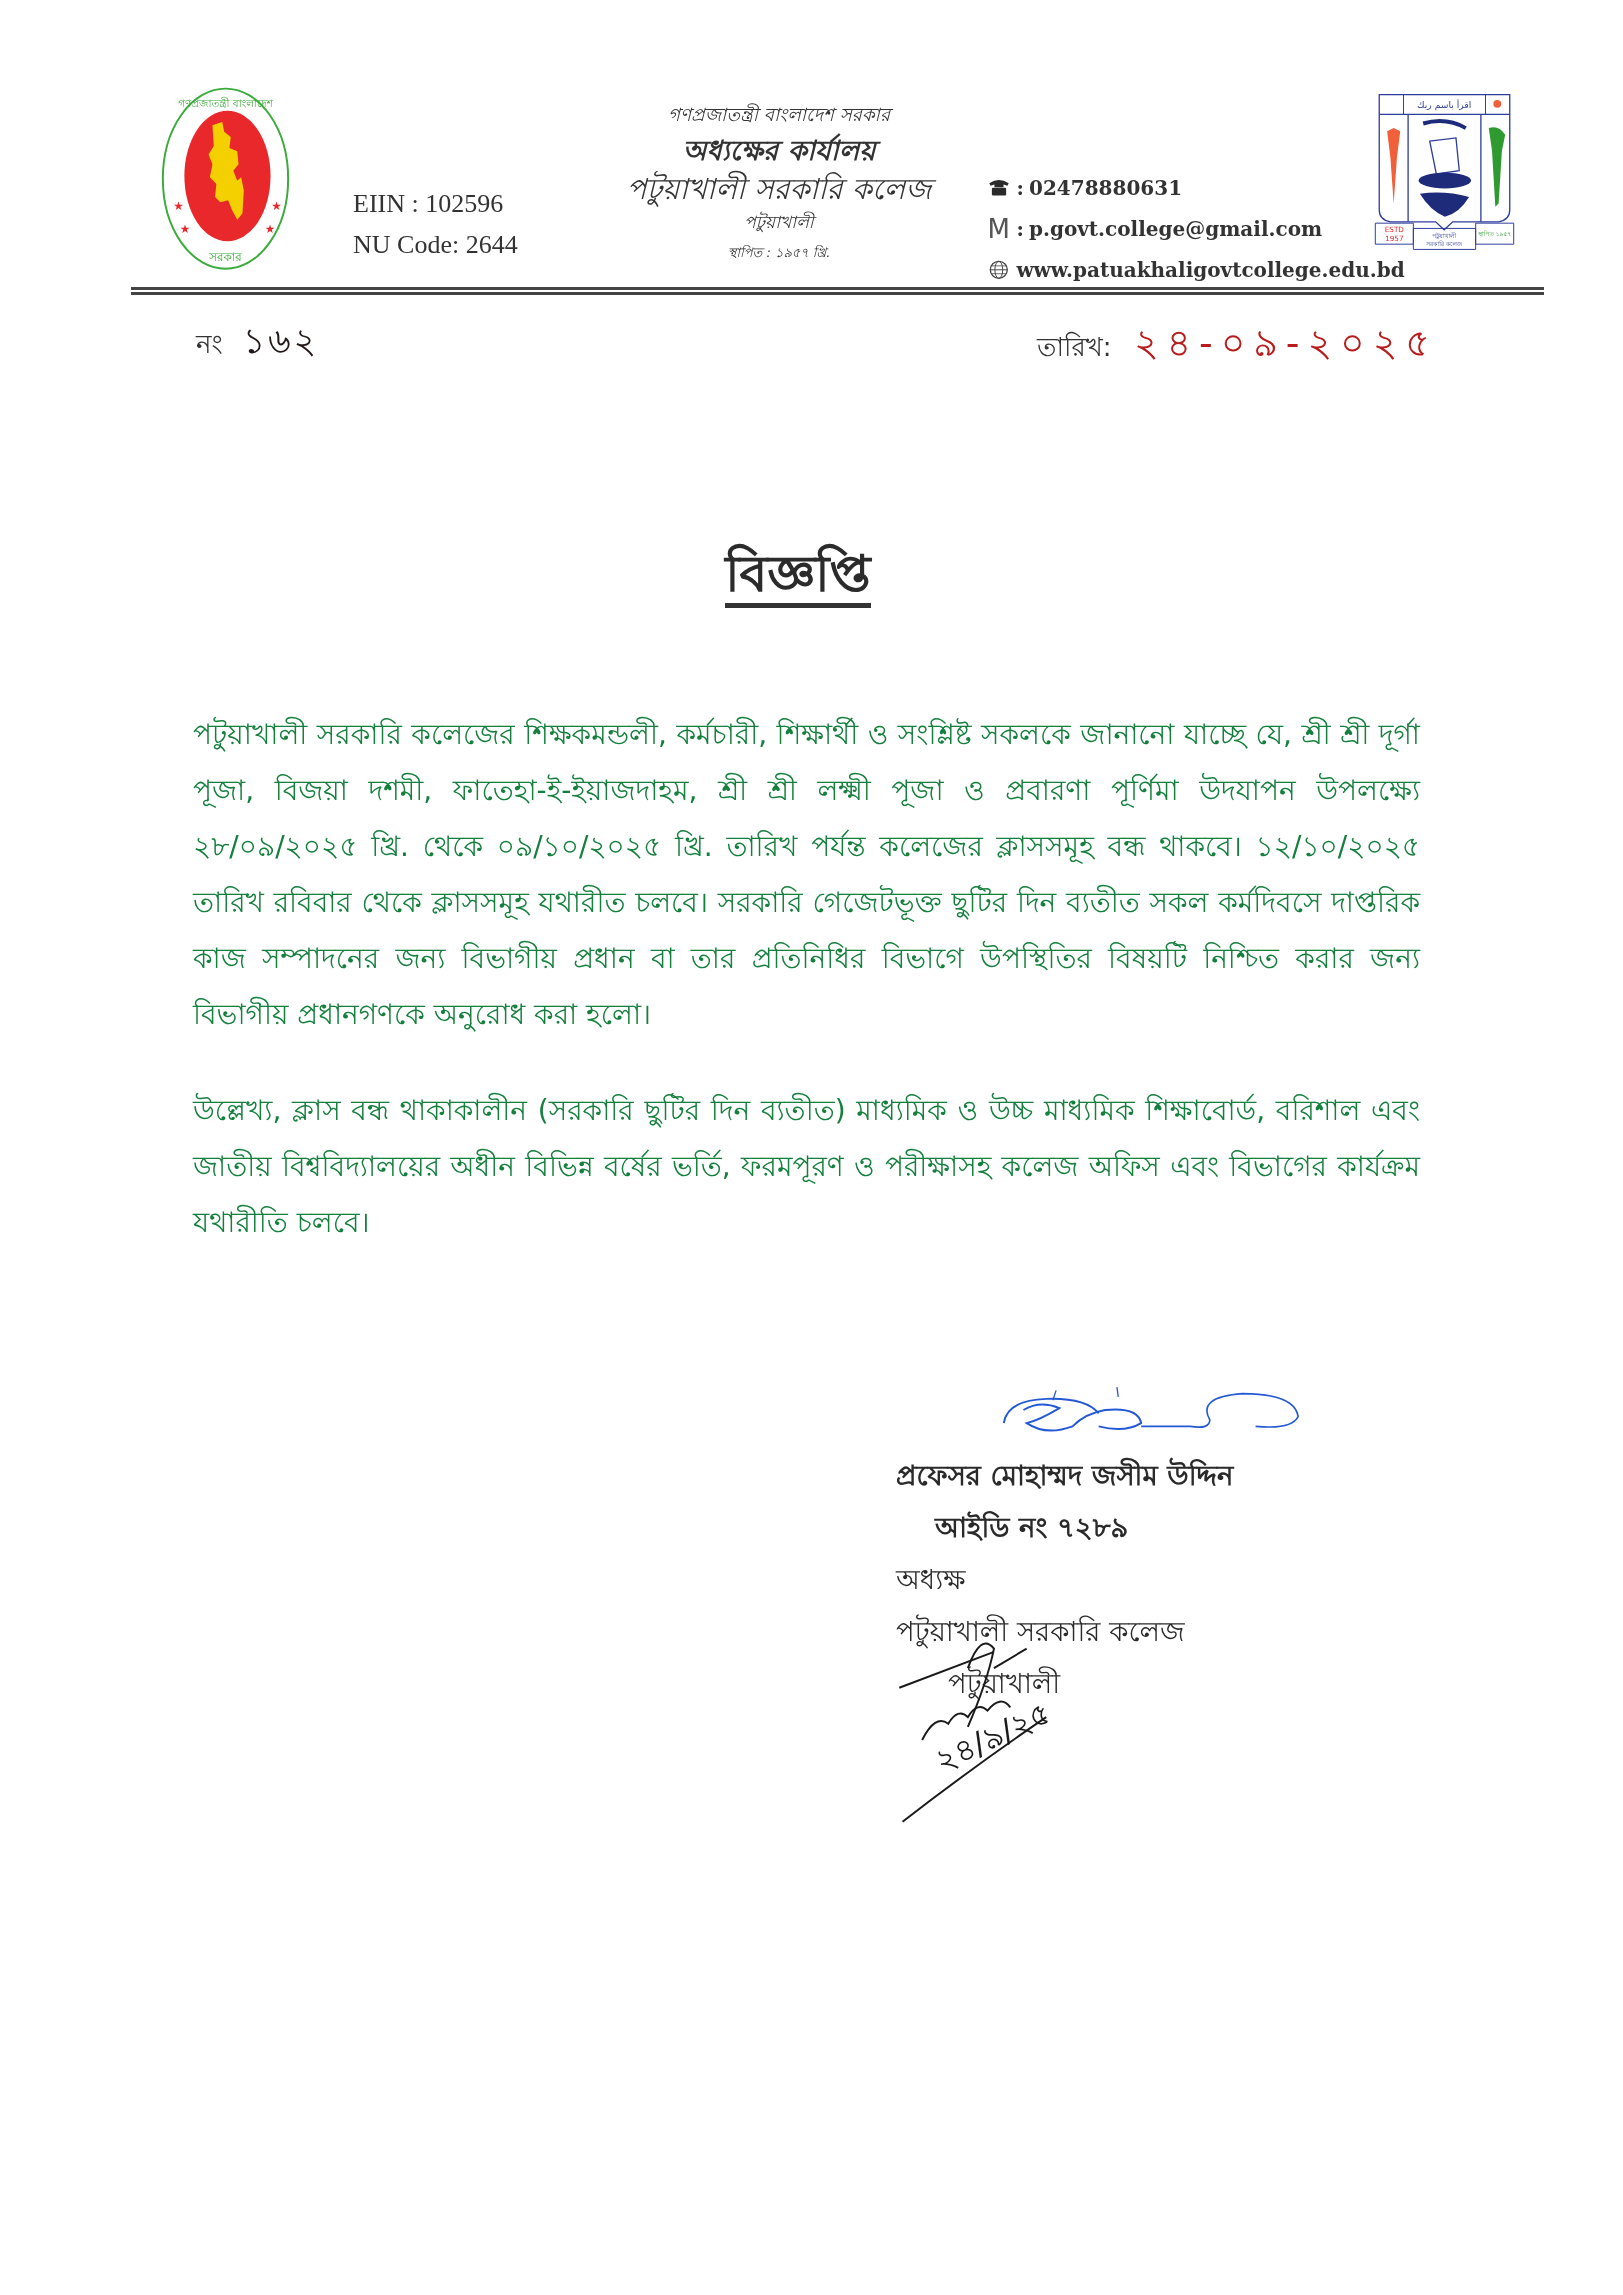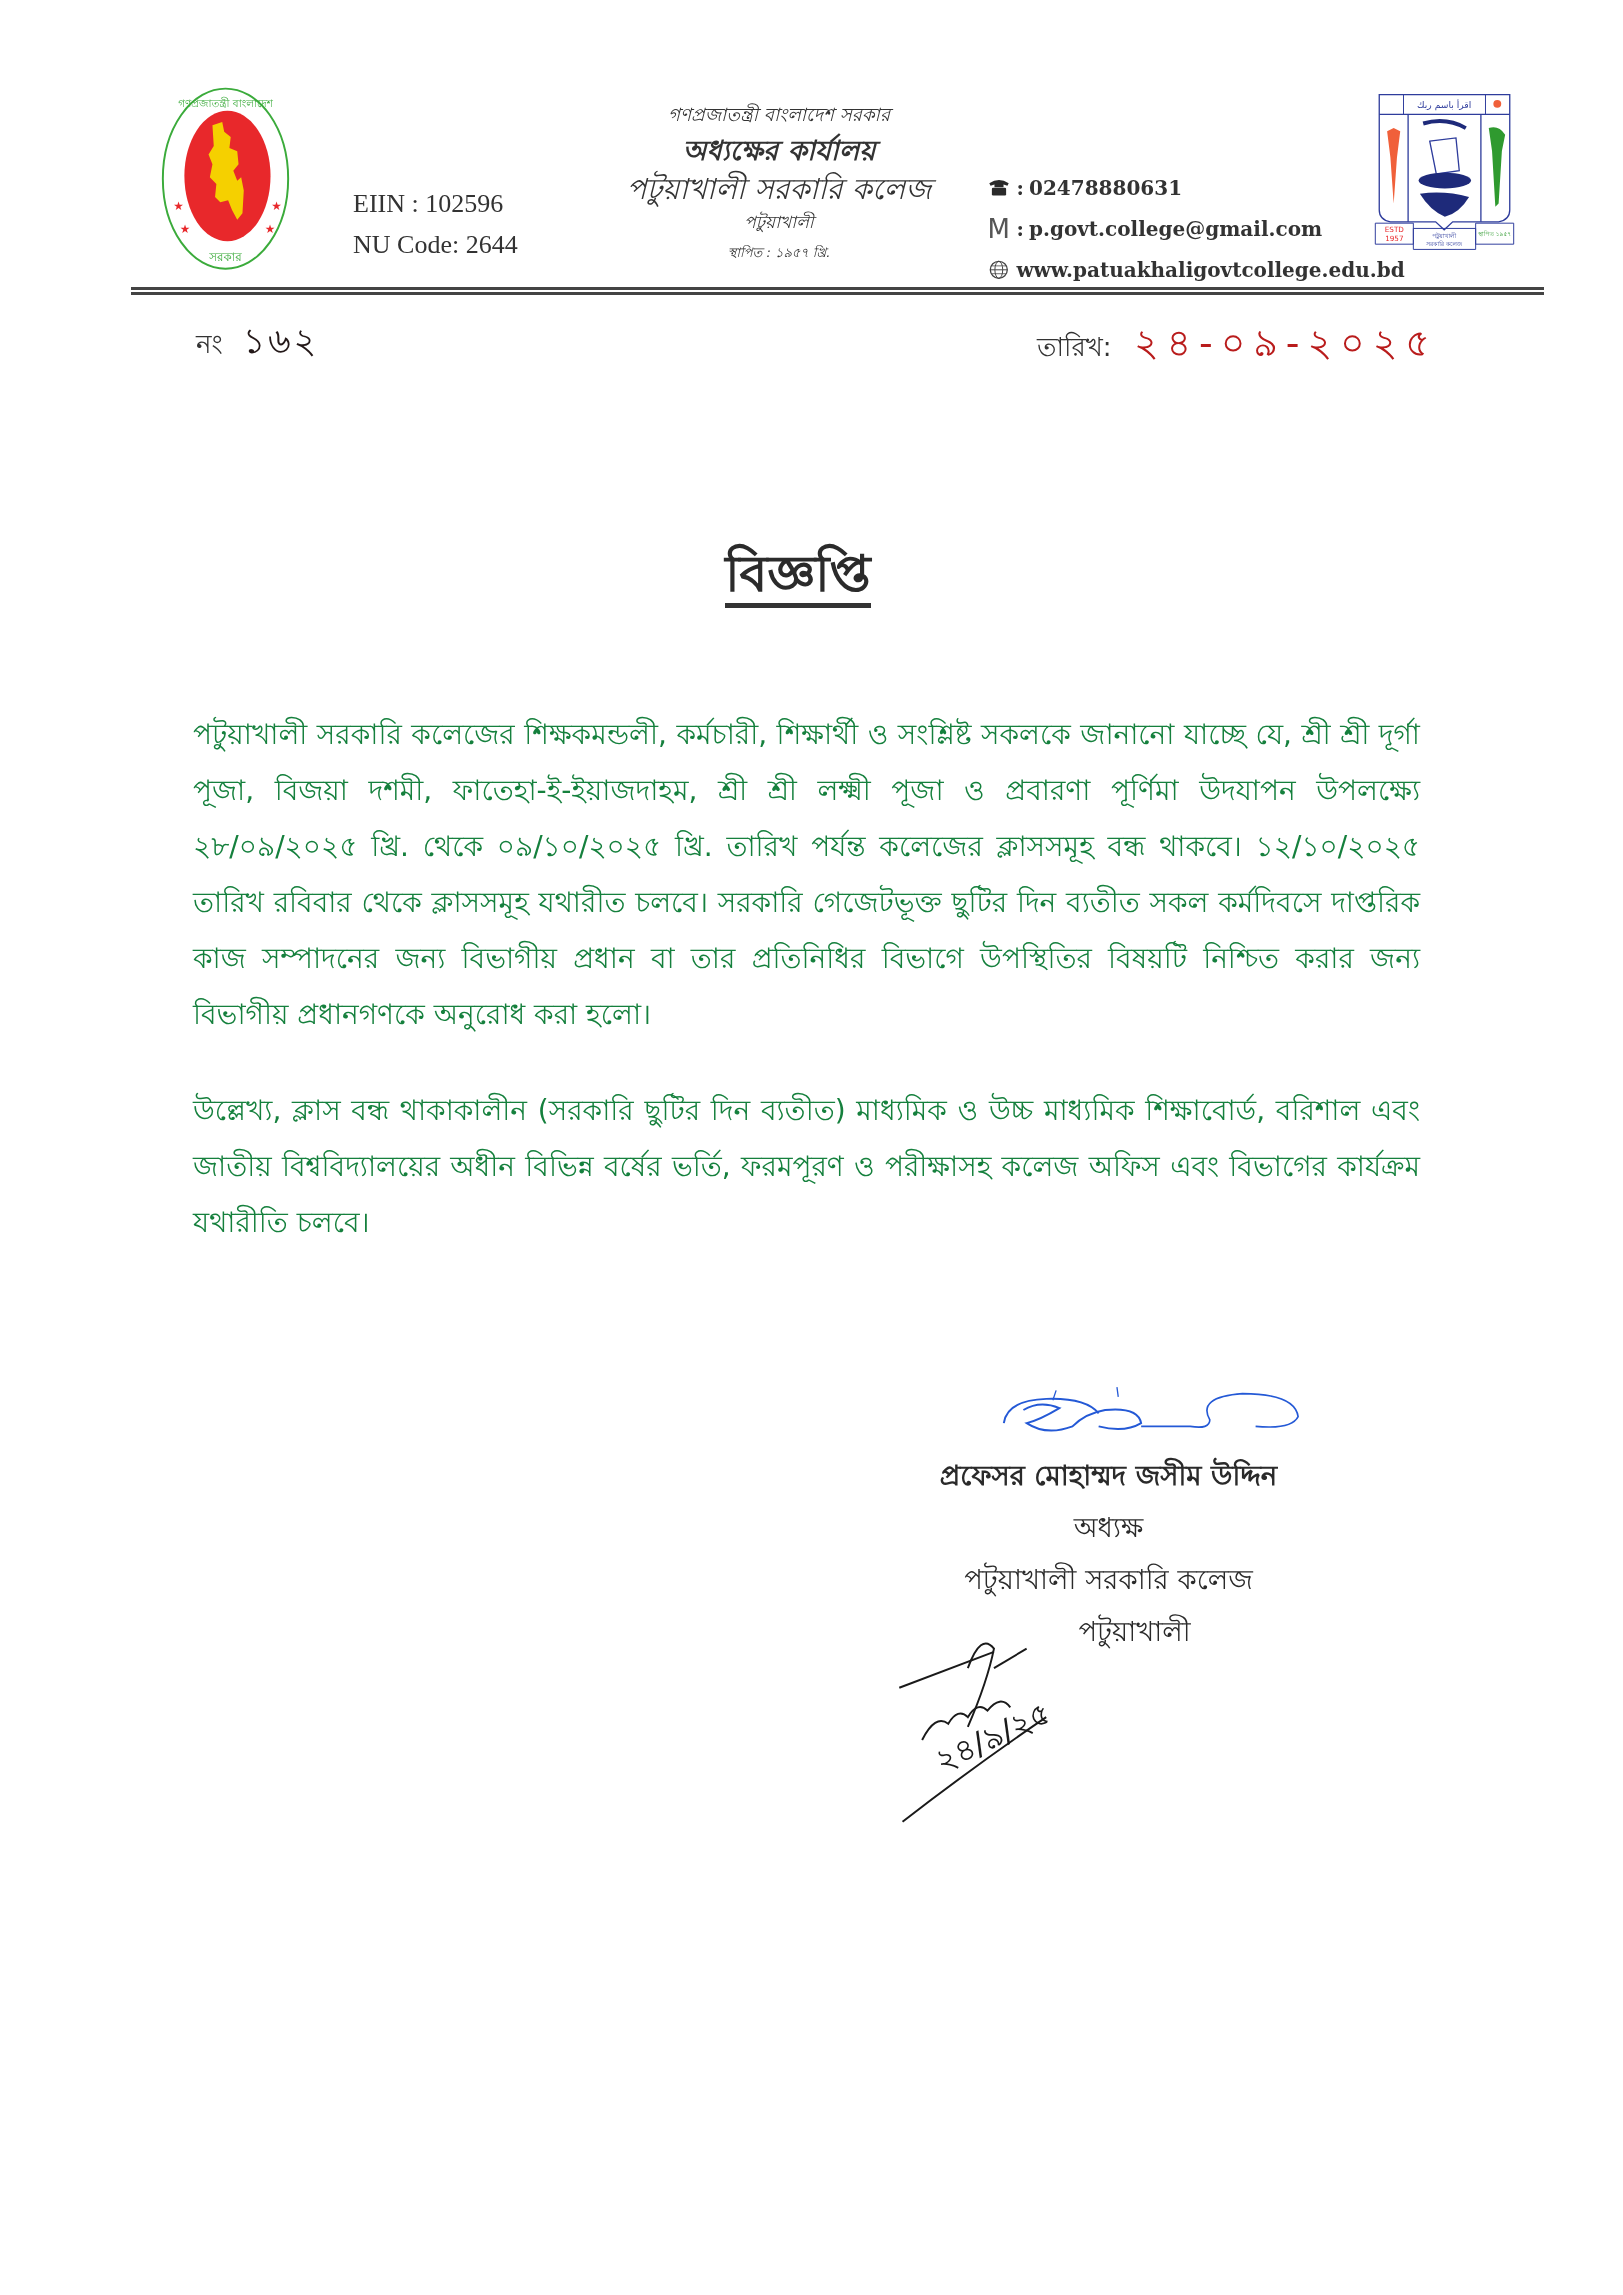--- a/index.html
+++ b/index.html
@@ -36,21 +36,21 @@
   .memo-date .hand { font-size: 38px; color: #b91c1c; letter-spacing: 7.9px; margin-left: 14px; }
 
   .title { left: 654px; top: 536px; width: 288px; text-align: center; font-size: 50px; font-weight: bold; color: #2b2b2b; }
   .title span { border-bottom: 5.2px solid #333; padding-bottom: 0; margin-top: 24px; }
 
   .para { left: 193px; width: 1227px; font-size: 28px; line-height: 56px; text-align: justify; text-align-last: left; color: #15803d; }
   .para1 { top: 707px; }
   .para2 { top: 1083px; }
 
   .sig-blue { left: 994px; top: 1374px; width: 327px; height: 72px; }
-  .sig-block { left: 896px; top: 1449px; width: 425px; text-align: center; font-size: 27.5px; color: #2a2a2a; }
+  .sig-block { left: 896px; top: 1449px; width: 425px; font-size: 27.5px; color: #2a2a2a; }
   .sig-block .name { font-weight: bold; line-height: 52px; }
   .sig-block .id { font-weight: bold; line-height: 52px; padding-left: 39px; }
   .sig-block .desig { line-height: 52px; }
   .sig-block .college { line-height: 52px; }
   .sig-block .place { line-height: 52px; padding-left: 52px; }
   .sig-black { left: 896px; top: 1642px; width: 209px; height: 183px; }
 </style>
 </head>
 <body>
 
@@ -161,20 +161,21 @@
   <svg width="327" height="72" viewBox="0 0 500 110">
     <path d="M15 75 Q20 40 80 38 Q140 36 160 60" stroke="#2459d6" stroke-width="3" fill="none"></path>
     <path d="M45 55 Q70 40 100 52 Q70 70 50 75 Q80 95 120 80 Q140 60 170 55 Q220 50 225 75 Q200 90 160 80" stroke="#2459d6" stroke-width="3" fill="none"></path>
     <path d="M90 40 L95 25 M190 35 L188 20" stroke="#2459d6" stroke-width="2" fill="none"></path>
     <path d="M225 80 L300 80 Q330 85 330 70 Q310 35 380 30 Q460 30 465 65 Q455 85 400 80" stroke="#2459d6" stroke-width="2.5" fill="none"></path>
   </svg>
 </div>
 
 <div class="abs sig-block">
   <div class="name">প্রফেসর মোহাম্মদ জসীম উদ্দিন</div>
+  <div class="id">আইডি নং ৭২৮৯</div>
   <div class="desig">অধ্যক্ষ</div>
   <div class="college">পটুয়াখালী সরকারি কলেজ</div>
   <div class="place">পটুয়াখালী</div>
 </div>
 
 <div class="abs sig-black">
   <svg width="209" height="183" viewBox="0 0 320 280">
     <path d="M5 70 L150 15" stroke="#1a1a1a" stroke-width="3" fill="none"></path>
     <path d="M110 40 Q130 -15 150 10 Q140 60 110 130" stroke="#1a1a1a" stroke-width="3" fill="none"></path>
     <path d="M150 40 L200 10" stroke="#1a1a1a" stroke-width="3" fill="none"></path>

